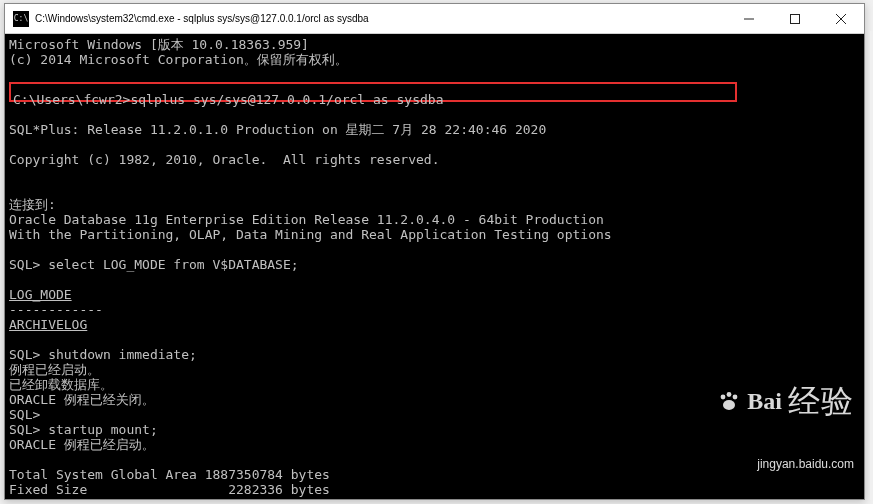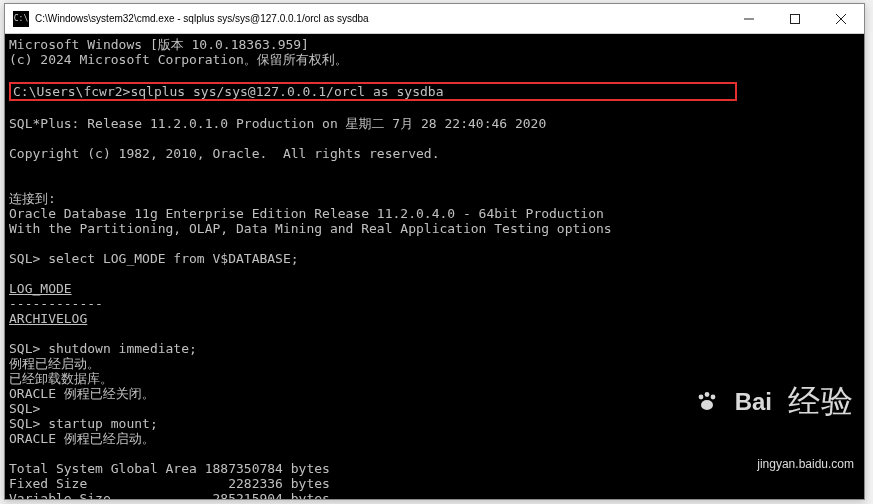--- a/index.html
+++ b/index.html
@@ -64,38 +64,38 @@
     font-family: "NSimSun","SimSun","Consolas",monospace;
     font-size: 13px;
     line-height: 15px;
     padding: 3px 4px;
     white-space: pre;
     overflow: hidden;
     position: relative;
   }
   .hl-box {
     border: 2px solid #e53030;
-    padding: 0 2px;
+    padding: 8px 2px;
     display: inline-block;
     height: 19px;
     line-height: 15px;
   }
   .hl-box .pad { display:inline-block; width:290px; }
   .underline { text-decoration: underline; margin-top: 20px; }
   .watermark {
     position: absolute;
     right: 10px;
     bottom: 12px;
     text-align: right;
     color: #fff;
     opacity: 0.85;
     pointer-events: none;
     font-family: Arial, sans-serif;
   }
-  .watermark .top { display:flex; align-items:center; gap:16px; justify-content:flex-end;}
+  .watermark .top { display:flex; align-items:center; gap:6px; justify-content:flex-end;font-family:Liberation Serif, serif;}
   .watermark .paw { width:24px; height:24px; }
   .watermark .brand-cn { font-size: 32px; font-weight: normal; letter-spacing:1px; }
   .watermark .brand-en { font-size: 24px; font-weight: bold; }
   .watermark .url { font-size: 12px; margin-top:14px; }
   .scroll-edge {
     position:absolute;
     right:0; top:31px; bottom:4px;
     width:3px;
     background:#f0f0f0;
   }
@@ -123,21 +123,21 @@
       <div class="btn close">
         <svg viewBox="0 0 10 10">
             <line x1="0" y1="0" x2="10" y2="10" stroke="currentColor" stroke-width="1"></line>
             <line x1="10" y1="0" x2="0" y2="10" stroke="currentColor" stroke-width="1"></line>
           </svg>
       </div>
     </div>
   </div>
 
   <div class="terminal"><span>Microsoft Windows [版本 10.0.18363.959]</span>
-<span>(c) 2024 Microsoft Corporation。保留所有权利。</span>
+<span>(c) 2014 Microsoft Corporation。保留所有权利。</span>
 
 <span class="hl-box"><span>C:\Users\fcwr2&gt;sqlplus sys/sys@127.0.0.1/orcl as sysdba</span><span class="pad"></span></span>
 
 <span>SQL*Plus: Release 11.2.0.1.0 Production on 星期二 7月 28 22:40:46 2020</span>
 
 <span>Copyright (c) 1982, 2010, Oracle.  All rights reserved.</span>
 
 
 <span>连接到:</span>
 <span>Oracle Database 11g Enterprise Edition Release 11.2.0.4.0 - 64bit Production</span>

